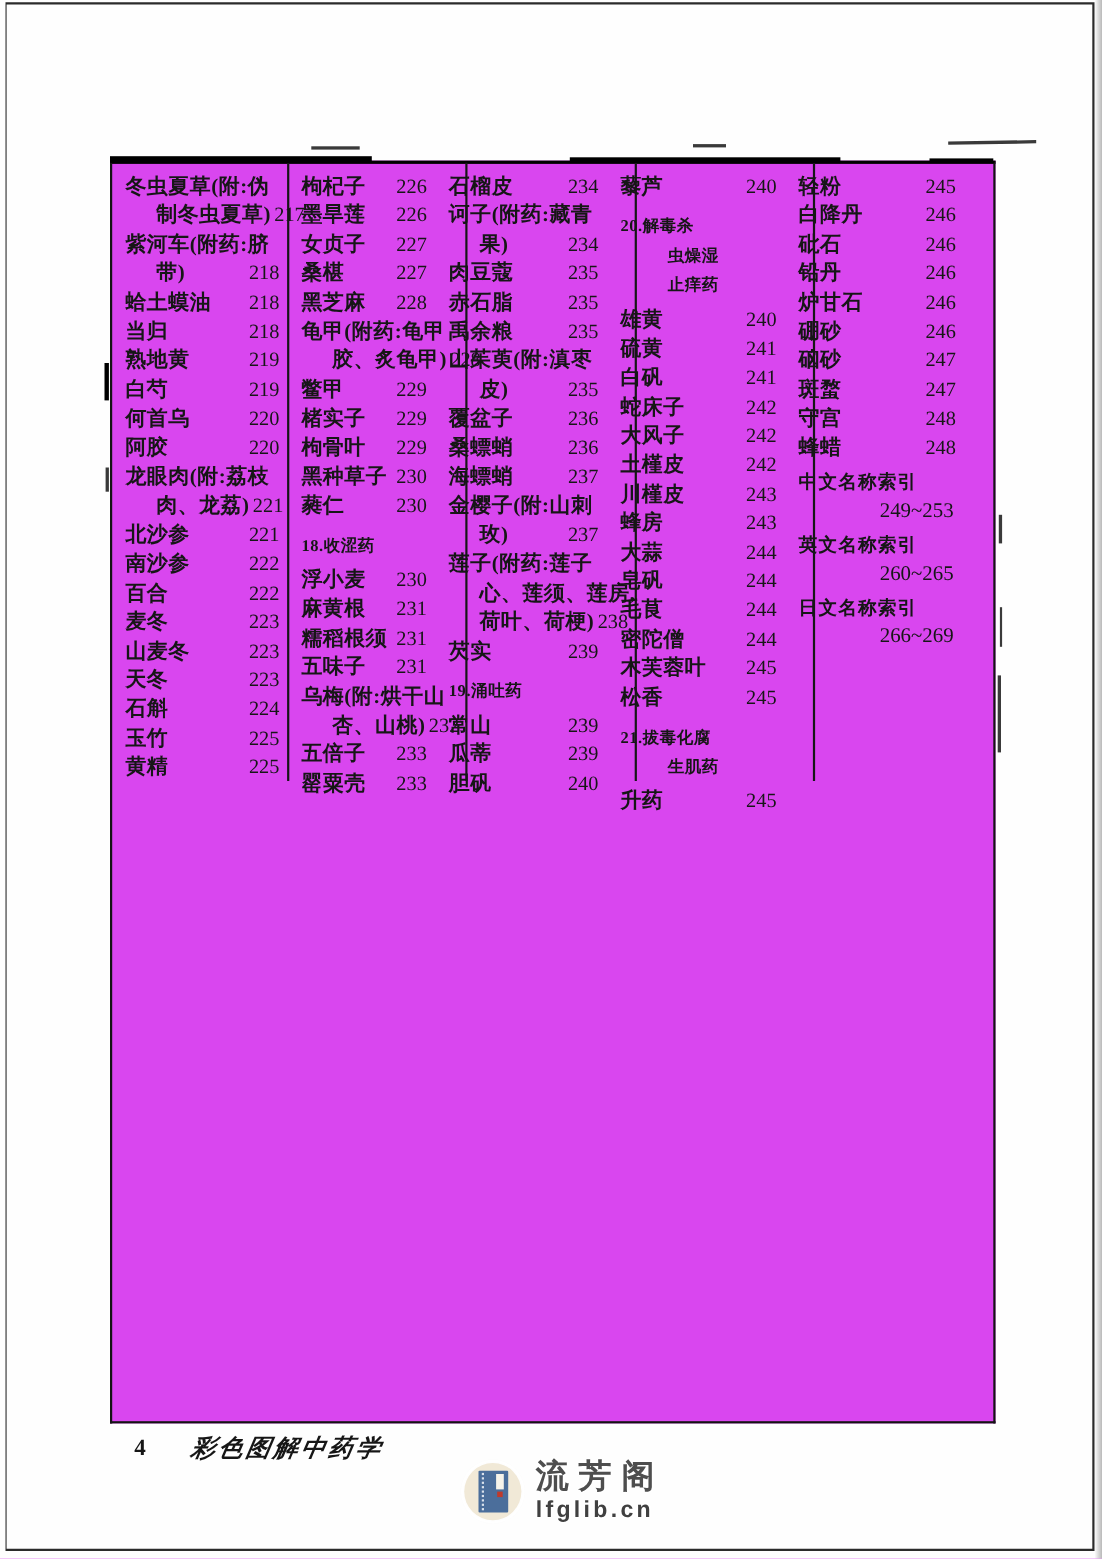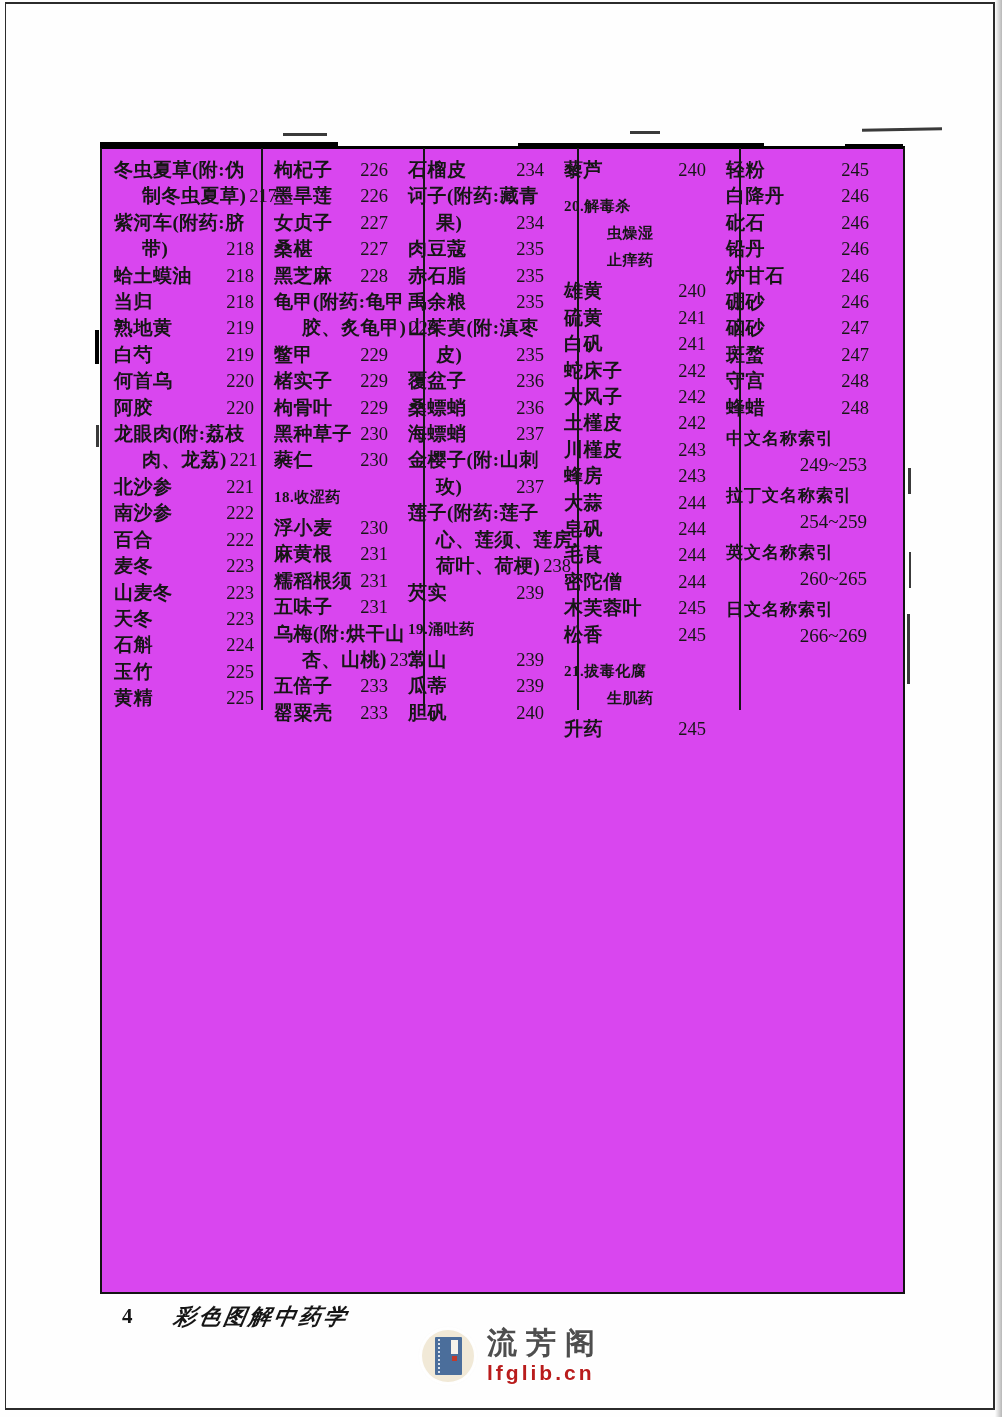--- a/index.html
+++ b/index.html
@@ -71,21 +71,21 @@
   }
   .wm-book .label{position:absolute;right:4px;top:3px;width:7px;height:14px;background:#f6f3ea;}
   .wm-book .seal{position:absolute;right:5px;top:19px;width:5px;height:5px;background:#c03a2b;}
   .wm-text{margin-left:13px;}
   .wm-name{
     font-size:30px;line-height:38px;font-weight:700;color:#4e4e4e;letter-spacing:9px;
     text-shadow:-2px 0 2px #fff,2px 0 2px #fff,0 -2px 2px #fff,0 2px 2px #fff;
   }
   .wm-url{
     font-family:"Liberation Sans","DejaVu Sans",sans-serif;
-    font-size:21px;line-height:22px;font-weight:700;color:#b91c1c;letter-spacing:3px;
+    font-size:21px;line-height:22px;font-weight:700;color:#404040;letter-spacing:3px;
     text-shadow:-2px 0 2px #fff,2px 0 2px #fff,0 -2px 2px #fff,0 2px 2px #fff;
   }
 </style>
 </head>
 <body>
 
 <div class="outer-frame"></div>
 <div class="edge-shade"></div>
 
 <div class="content-box">
@@ -637,24 +637,20 @@
         </div>
         <div class="entry">
           <div class="line">
             <span class="t">蜂蜡</span>
             <span class="p">248</span>
           </div>
         </div>
         <div class="index-block">
           <div class="ix-title">中文名称索引</div>
           <div class="ix-range">249~253</div>
-        </div>
-        <div class="index-block">
-          <div class="ix-title">拉丁文名称索引</div>
-          <div class="ix-range">254~259</div>
         </div>
         <div class="index-block">
           <div class="ix-title">英文名称索引</div>
           <div class="ix-range">260~265</div>
         </div>
         <div class="index-block">
           <div class="ix-title">日文名称索引</div>
           <div class="ix-range">266~269</div>
         </div>
       </div>

